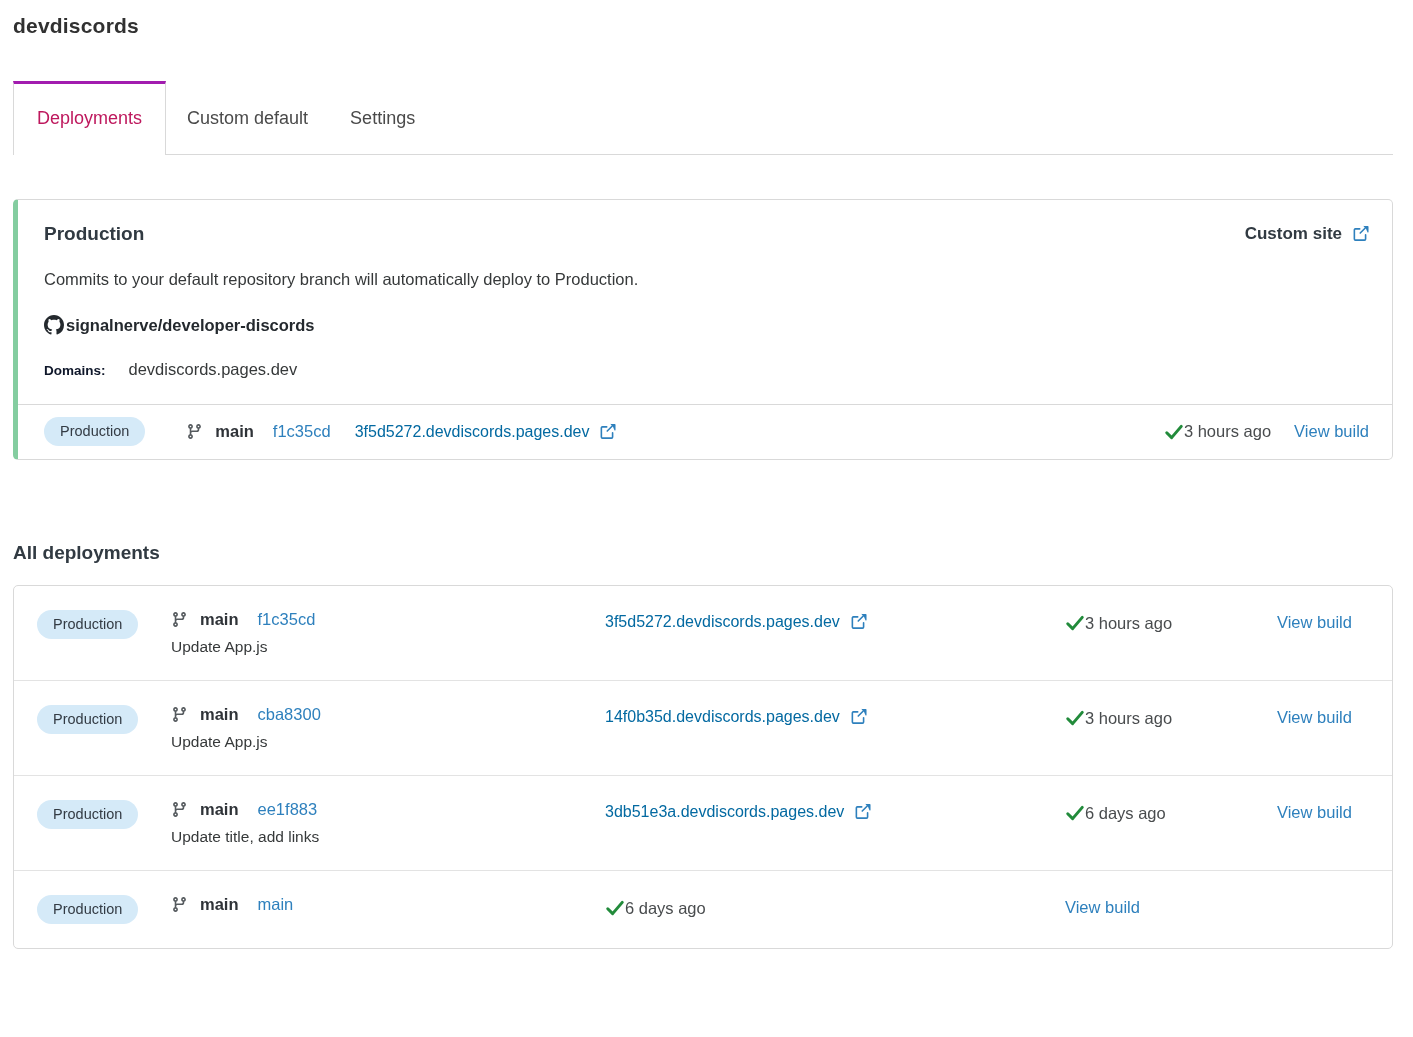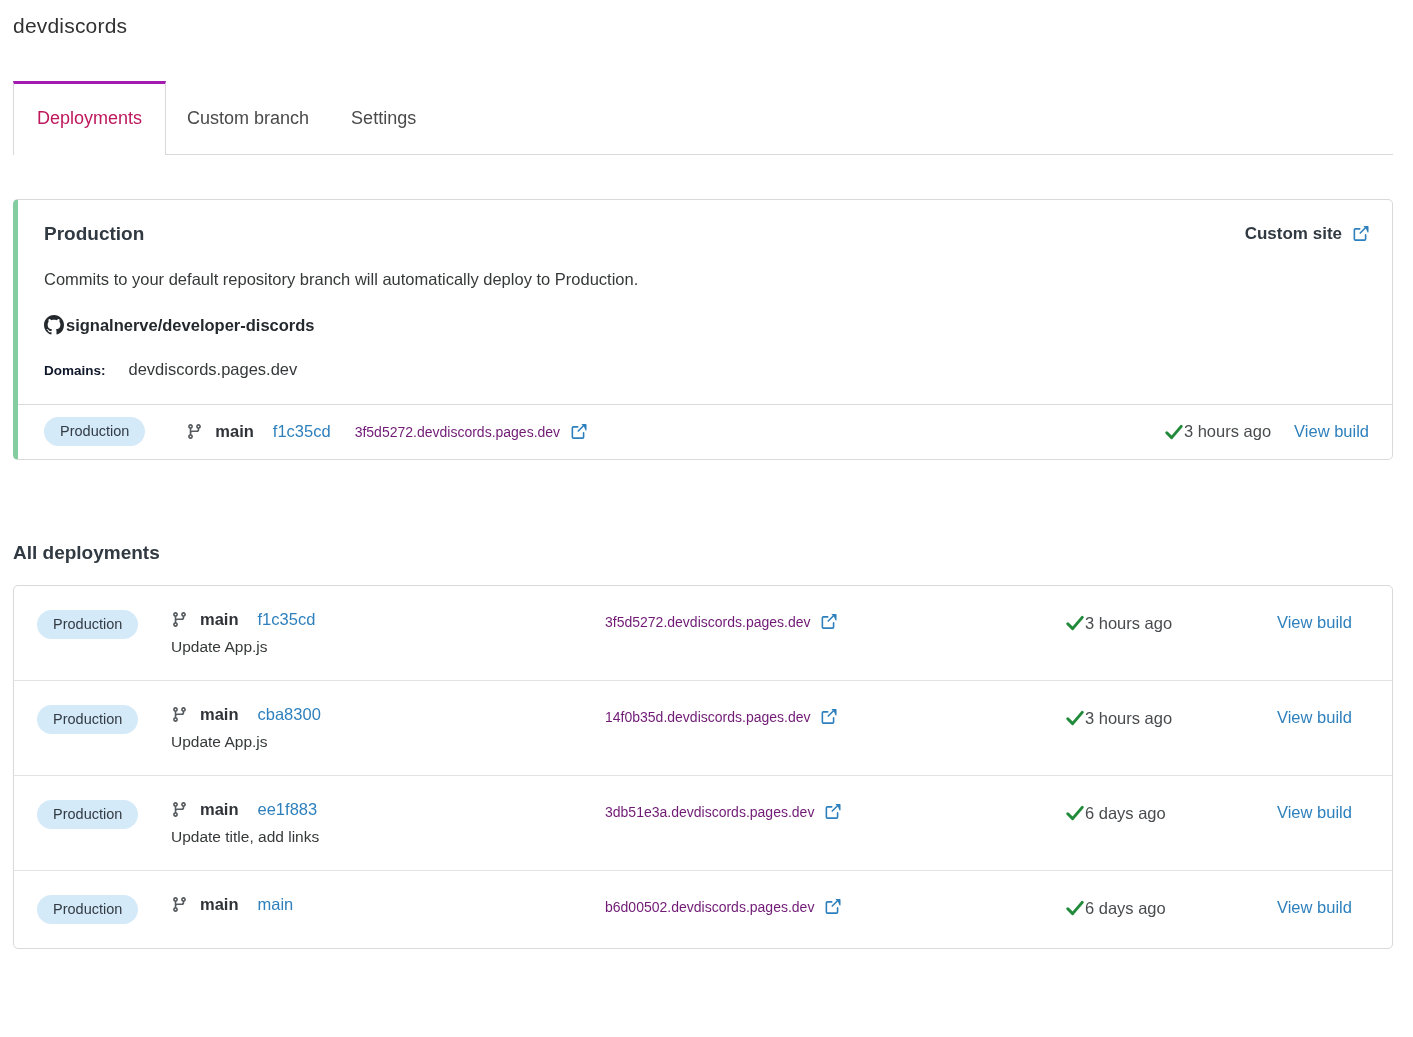--- a/index.html
+++ b/index.html
@@ -5,21 +5,21 @@
   * { margin:0; padding:0; box-sizing:border-box; }
   html,body { background:#fff; }
   body {
     width:1413px; height:1037px; overflow:hidden;
     font-family:"Liberation Sans", sans-serif;
     color:#36393a;
   }
   .page { padding:14px 20px 0 13px; }
 
   
-  .page-title { font-size:21px; font-weight:400; color:#313131; letter-spacing:.2px; }
+  .page-title { font-size:21px; font-weight:700; color:#313131; letter-spacing:.2px; }
 
   
   .tabs { display:flex; align-items:flex-end; margin-top:43px; border-bottom:1px solid #d9d9d9; }
   .tab {
     font-size:18px; color:#4a4a4a; padding:25px 21px; cursor:pointer; white-space:nowrap;
   }
   .tab.active {
     background:#fff; color:#be185d;
     border:1px solid #d9d9d9; border-top:3px solid #a21caf; border-bottom:none;
     margin-bottom:-1px; padding:24px 23px 26px 23px;
@@ -51,21 +51,21 @@
   .badge {
     background:#d5eaf8; color:#333b44; font-size:14.5px;
     padding:6px 16px 7px; border-radius:16px; white-space:nowrap;
   }
   .src-line { display:flex; align-items:center; }
   .branch-icon { color:#555a5e; }
   .branch-name { font-size:16.5px; font-weight:700; color:#2f3338; margin-left:12px; }
   a.link { color:#2e80bd; text-decoration:none; cursor:pointer; font-size:16.5px; }
   .commit-link { margin-left:19px; }
   .url-link { display:flex; align-items:center; gap:9px; text-decoration:none; cursor:pointer; }
-  .url-text { font-size:14px; color:#701a75; }
+  .url-text { font-size:16px; color:#0369a1; }
   .icon-ext { color:#2e80bd; }
   .status { display:flex; align-items:center; }
   .check { color:#228b3b; }
   .status-time { font-size:16.5px; color:#494c4e; }
 
   .prod-row .gap1 { margin-left:41px; }
   .prod-row .url-link { margin-left:24px; }
   .prod-row .status { margin-left:auto; }
   .prod-row .view-build { margin-left:23px; }
 
@@ -117,21 +117,21 @@
     </symbol>
   </defs>
 </svg>
 
 <div class="page">
 
   <h1 class="page-title">devdiscords</h1>
 
   <div class="tabs">
     <div class="tab active">Deployments</div>
-    <div class="tab">Custom branch</div>
+    <div class="tab">Custom default</div>
     <div class="tab">Settings</div>
   </div>
 
   <section class="prod-card">
     <div class="prod-upper">
       <div class="prod-head">
         <div class="h2">Production</div>
         <a class="visit">
           <span>Custom site</span>
           <svg class="i18 icon-ext">
@@ -279,28 +279,20 @@
       <div class="cell-src">
         <span class="src-line">
           <svg class="i16 branch-icon">
               <use href="#i-branch"></use>
             </svg>
           <span class="branch-name">main</span>
           <a class="link commit-link">main</a>
         </span>
 
       </div>
-      <div class="cell-deploy">
-        <a class="url-link">
-          <span class="url-text">b6d00502.devdiscords.pages.dev</span>
-          <svg class="i18 icon-ext">
-              <use href="#i-ext"></use>
-            </svg>
-        </a>
-      </div>
       <div class="cell-status">
         <span class="status">
           <svg class="i20 check">
               <use href="#i-check"></use>
             </svg>
           <span class="status-time">6 days ago</span>
         </span>
       </div>
       <div class="cell-view"><a class="link">View build</a></div>
     </div>

